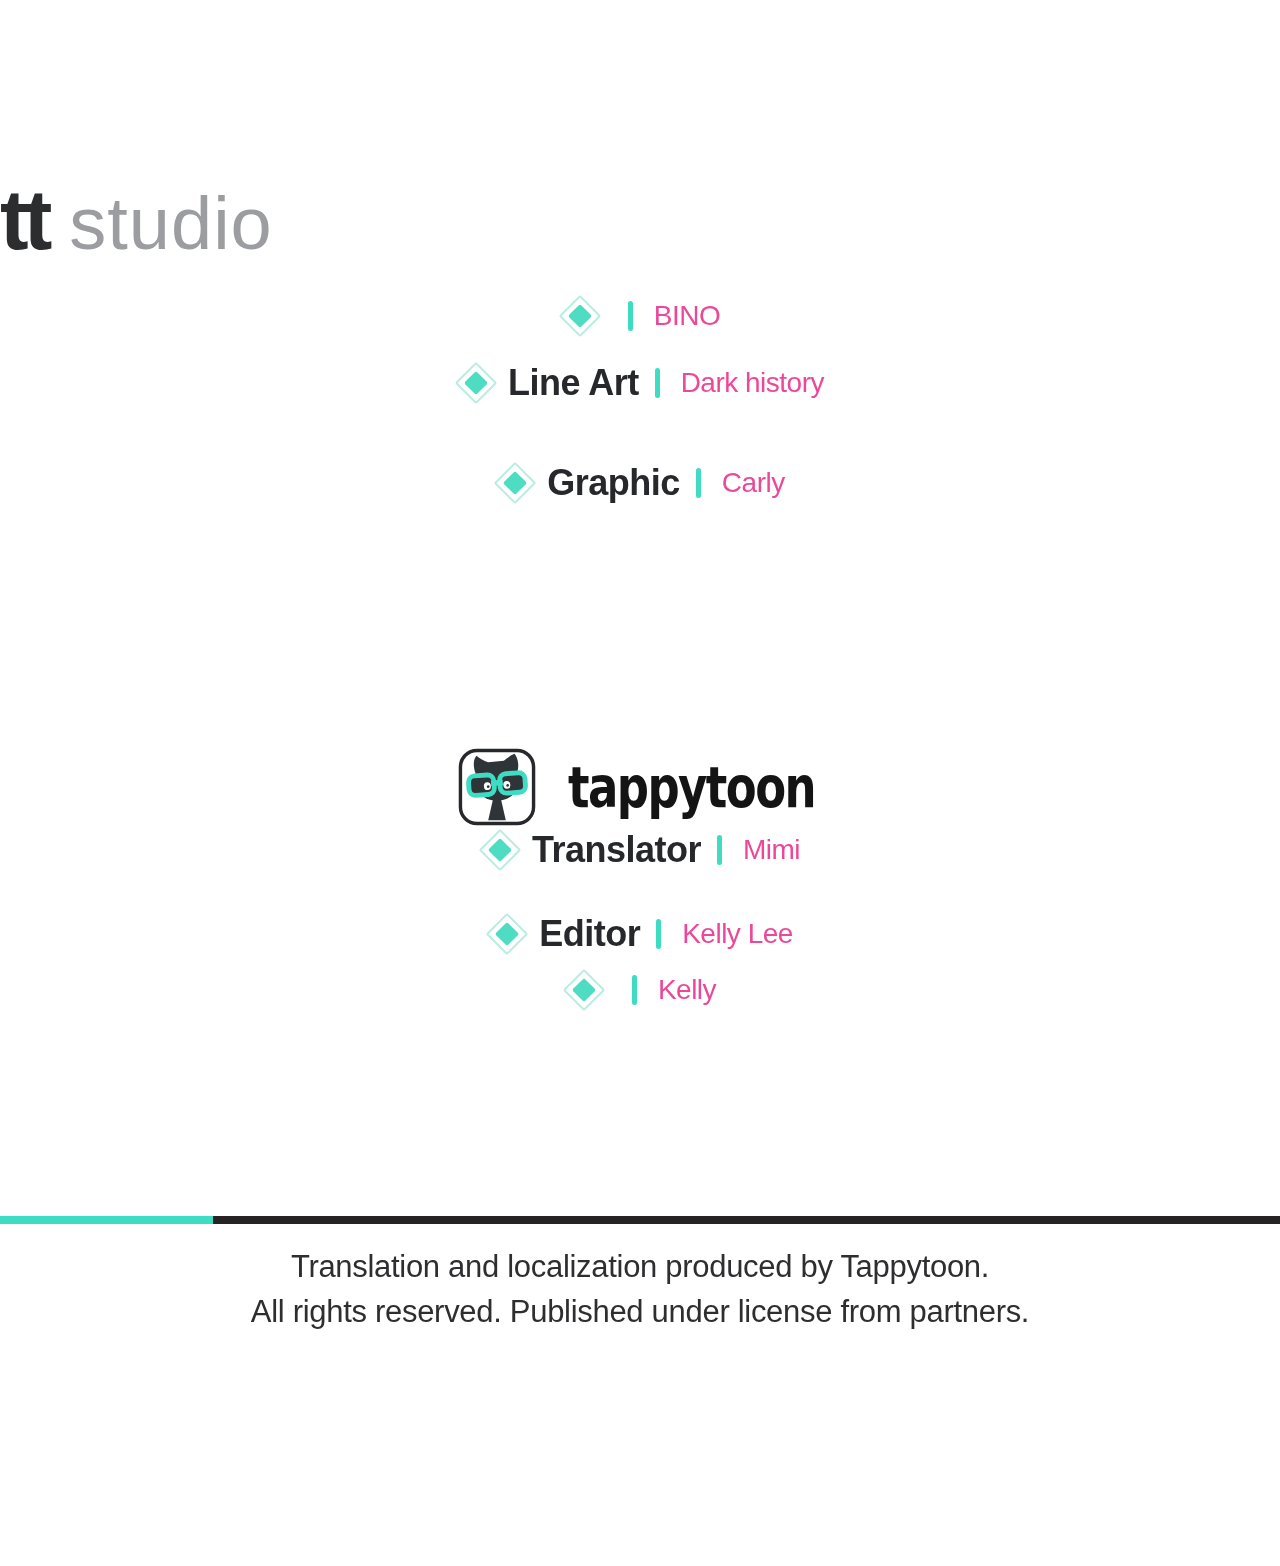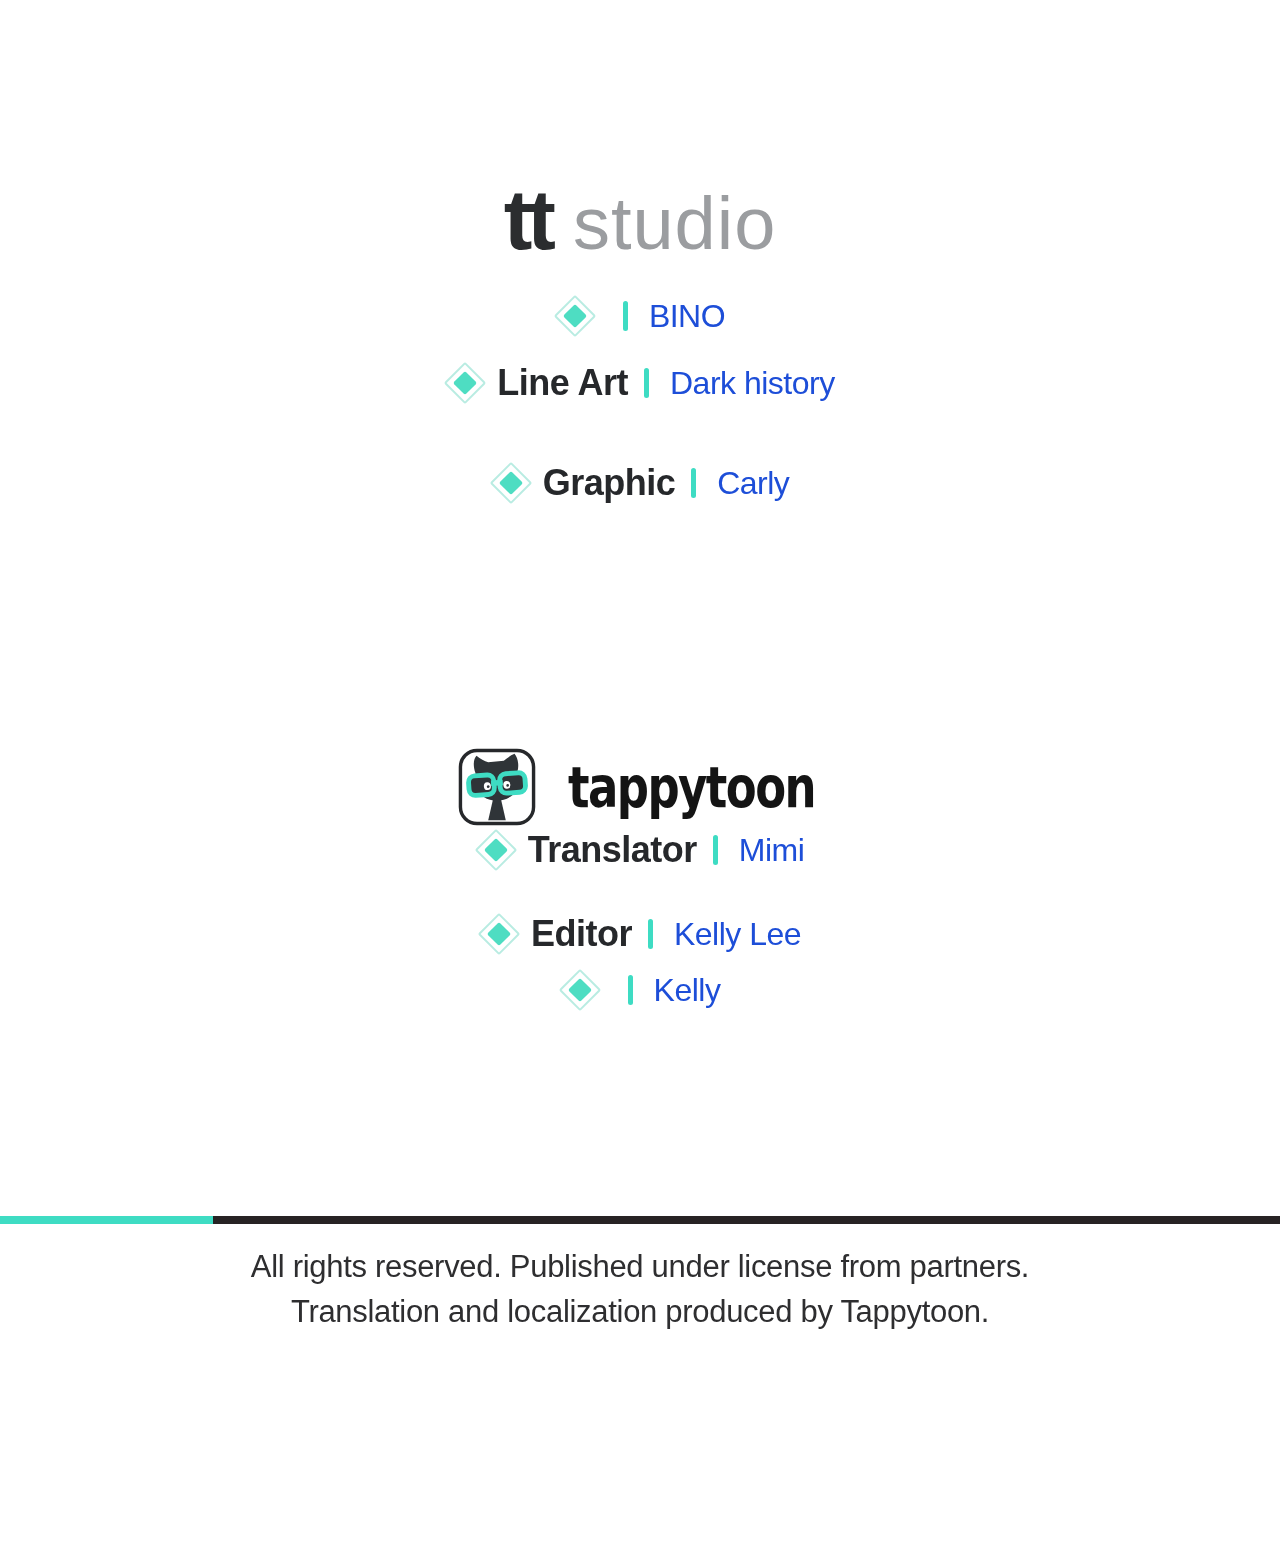--- a/index.html
+++ b/index.html
@@ -7,21 +7,21 @@
     width: 1280px; height: 1566px;
     background: #ffffff;
     font-family: "Liberation Sans", sans-serif;
     position: relative;
     overflow: hidden;
   }
 
   
   .studio-logo {
     position: absolute; top: 176px; left: 0; right: 0;
-    text-align: center; line-height: 1; white-space: nowrap;
+    text-align: left; line-height: 1; white-space: nowrap;
   }
   .studio-logo .tt {
     font-size: 86px; font-weight: bold; letter-spacing: -5px;
     color: #2b2d2f;
   }
   .studio-logo .studio {
     font-size: 74px; font-weight: normal; letter-spacing: 1px;
     color: #9b9da0; margin-left: 22px;
   }
 
@@ -52,21 +52,21 @@
   .credit-label {
     font-size: 36px; font-weight: bold; color: var(--ink, #26282b);
     letter-spacing: -0.5px;
   }
   .credit-sep {
     width: 5px; height: 30px; border-radius: 2.5px;
     background: var(--teal, #3edcc3);
     margin: 0 21px 0 16px; flex: 0 0 auto;
   }
   .credit-value {
-    font-size: 32px; font-weight: normal; color: #1d4ed8;
+    font-size: 28px; font-weight: normal; color: #ec4899;
     letter-spacing: -0.5px;
   }
 
   
   .pub-logo {
     position: absolute; top: 746px; left: 0; right: 0; height: 82px;
     display: flex; align-items: center; justify-content: center;
     gap: 32px;
   }
   .cat-badge { width: 78px; height: 78px; flex: 0 0 auto; }
@@ -185,17 +185,17 @@
       </span>
     <span class="credit-sep"></span>
     <span class="credit-value">Kelly</span>
   </div>
 
   <div class="divider">
     <div class="divider-teal"></div>
   </div>
 
   <div class="footer">
+    <div>Translation and localization produced by Tappytoon.</div>
     <div>All rights reserved. Published under license from partners.</div>
-    <div>Translation and localization produced by Tappytoon.</div>
   </div>
 
 </div>
 
 </body></html>

